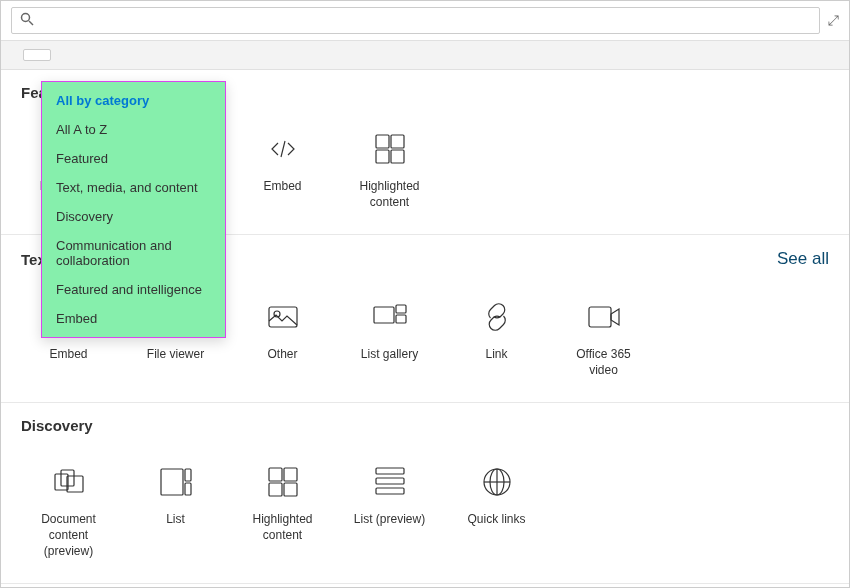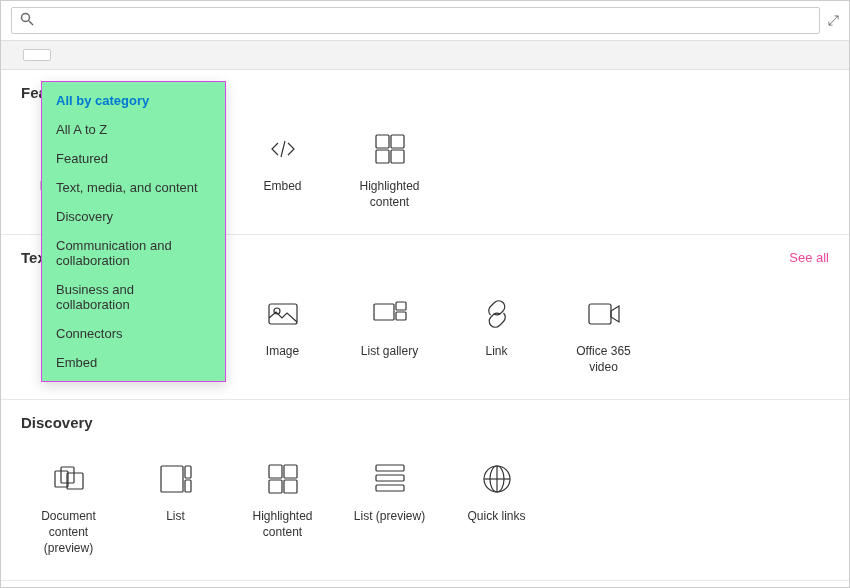--- a/index.html
+++ b/index.html
@@ -143,22 +143,22 @@
       align-items: center;
       justify-content: space-between;
       margin-bottom: 16px;
     }
     .section-title {
       font-size: 15px;
       font-weight: 600;
       color: #333;
     }
     .see-all {
-      font-size: 13px;
-      color: #ec4899;
+      font-size: 17px;
+      color: #0c4a6e;
       cursor: pointer;
       text-decoration: none;
       text-align: right;
     }
 
     
     .webparts-grid {
       display: flex;
       flex-wrap: wrap;
       gap: 12px;
@@ -221,22 +221,21 @@
     </div>
   </div>
 
   <div class="dropdown-menu" id="dropdown-menu">
   <div class="menu-item selected">All by category</div>
       <div class="menu-item">All A to Z</div>
       <div class="menu-item">Featured</div>
       <div class="menu-item">Text, media, and content</div>
       <div class="menu-item">Discovery</div>
       <div class="menu-item">Communication and collaboration</div>
-      <div class="menu-item">Business and collaboration</div>
-      <div class="menu-item">Connectors</div>
+      <div class="menu-item">Featured and intelligence</div>
       <div class="menu-item">Embed</div>
     </div>
 
   <div class="main-content" id="main-content">
   <div class="section">
         <div class="section-header">
           <span class="section-title">Featured</span>
         </div>
         <div class="webparts-grid">
           <div class="webpart-item">
@@ -310,21 +309,21 @@
             <div class="webpart-label">File viewer</div>
           </div>
           <div class="webpart-item">
             <div class="webpart-icon">
               <svg viewBox="0 0 36 36">
                 <rect x="4" y="8" width="28" height="20" rx="2"></rect>
                 <circle cx="12" cy="15" r="3"></circle>
                 <polyline points="4,22 11,16 17,22 22,17 32,26"></polyline>
               </svg>
             </div>
-            <div class="webpart-label">Image</div>
+            <div class="webpart-label">Other</div>
           </div>
           <div class="webpart-item">
             <div class="webpart-icon">
               <svg viewBox="0 0 36 36">
                 <rect x="2" y="8" width="20" height="16" rx="1"></rect>
                 <rect x="24" y="6" width="10" height="8" rx="1"></rect>
                 <rect x="24" y="16" width="10" height="8" rx="1"></rect>
               </svg>
             </div>
             <div class="webpart-label">List gallery</div>

